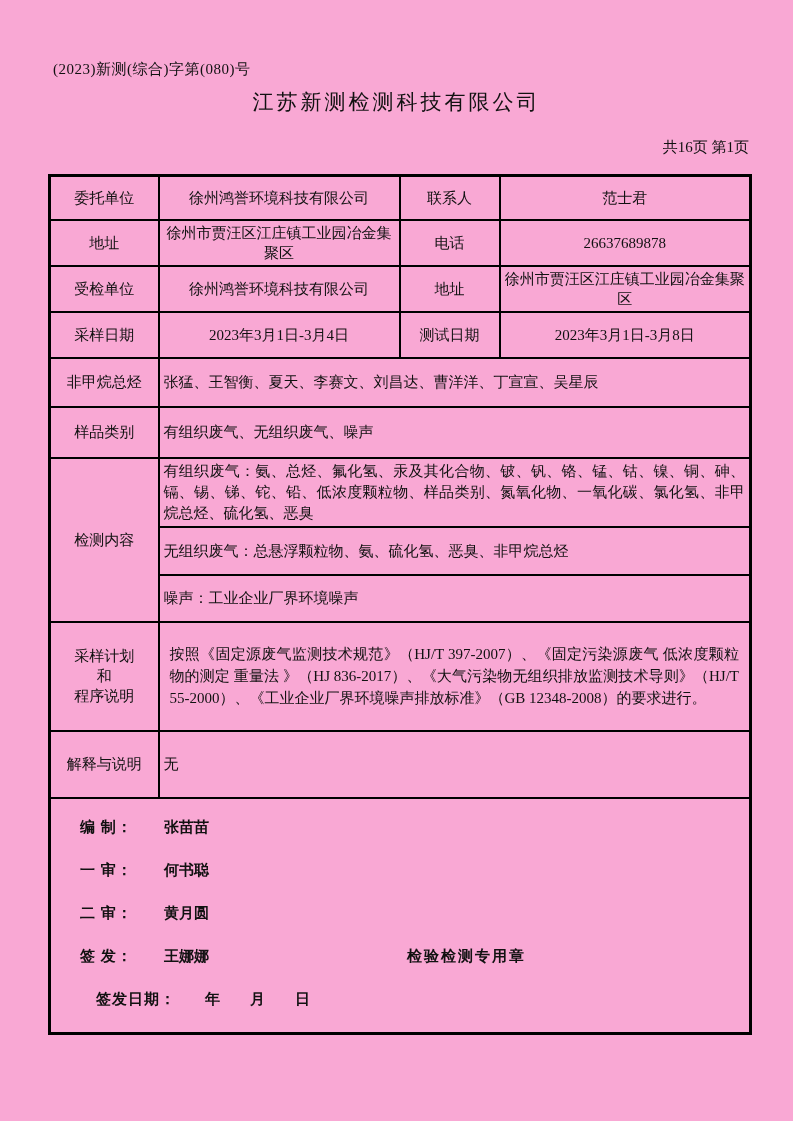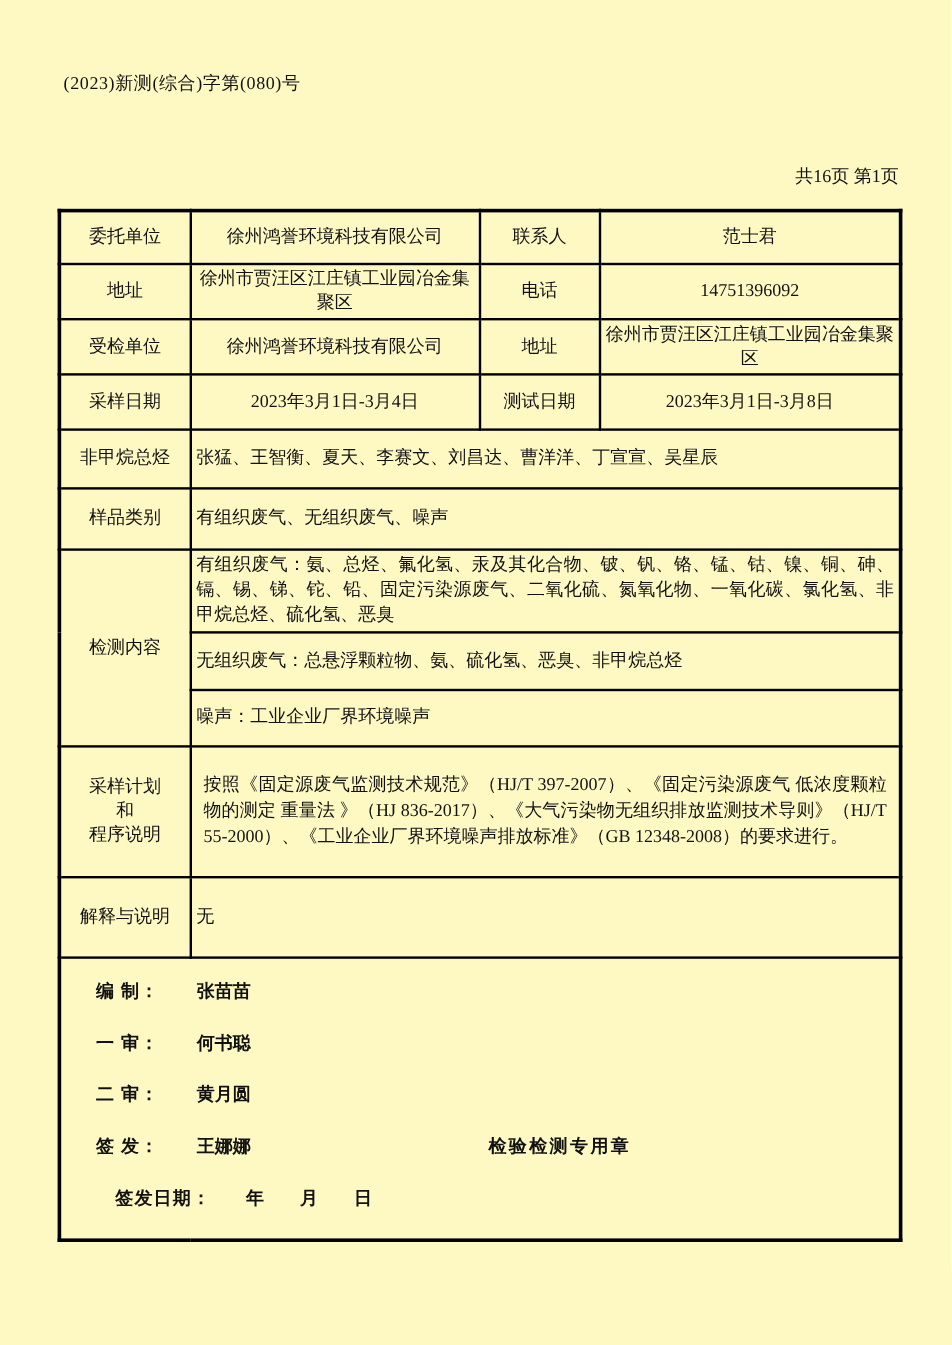--- a/index.html
+++ b/index.html
@@ -1,19 +1,19 @@
 <!DOCTYPE html>
 <html><head>
 <meta charset="utf-8">
 <style>
   html,body{margin:0;padding:0;background:#ffffff;}
   .page{
     position:relative;
     width:793px;height:1121px;
-    background:#fef9c3;
+    background:#f9a8d4;
     font-family:"Liberation Serif","DejaVu Serif",serif;
     color:#111;
     overflow:hidden;
   }
   .doc-number{
     position:absolute;left:53px;top:60px;
     font-size:15px;letter-spacing:0.5px;
   }
   .company-title{
     position:absolute;left:0;top:88px;width:100%;
@@ -63,41 +63,42 @@
   .sig-date-line{position:absolute;left:12px;height:22px;line-height:22px;text-align:center;}
   .sig-date-line .sig-label{display:inline-block;width:138px;letter-spacing:1px;}
   .stamp-text{position:absolute;left:352px;top:144px;height:22px;line-height:22px;letter-spacing:2px;}
 </style>
 </head>
 <body>
 
 <div class="page">
 
   <div class="doc-number">(2023)新测(综合)字第(080)号</div>
+  <div class="company-title">江苏新测检测科技有限公司</div>
   <div class="page-info">共16页 第1页</div>
 
   <table class="report">
     <colgroup>
       <col style="width:109px">
         <col style="width:241px">
         <col style="width:100px">
         <col style="width:251px">
     </colgroup>
     <tbody>
         <tr style="height:44px">
       <td class="lbl">委托单位</td>
       <td class="val-c">徐州鸿誉环境科技有限公司</td>
       <td class="lbl">联系人</td>
       <td class="val-c">范士君</td>
     </tr>
     <tr style="height:46px">
       <td class="lbl">地址</td>
       <td class="val-c">徐州市贾汪区江庄镇工业园冶金集聚区</td>
       <td class="lbl">电话</td>
-      <td class="val-c">14751396092</td>
+      <td class="val-c">26637689878</td>
     </tr>
     <tr style="height:46px">
       <td class="lbl">受检单位</td>
       <td class="val-c">徐州鸿誉环境科技有限公司</td>
       <td class="lbl">地址</td>
       <td class="val-c">徐州市贾汪区江庄镇工业园冶金集聚区</td>
     </tr>
     <tr style="height:46px">
       <td class="lbl">采样日期</td>
       <td class="val-c">2023年3月1日-3月4日</td>
@@ -107,21 +108,21 @@
     <tr style="height:49px">
       <td class="lbl">非甲烷总烃</td>
       <td class="val-l" colspan="3">张猛、王智衡、夏天、李赛文、刘昌达、曹洋洋、丁宣宣、吴星辰</td>
     </tr>
     <tr style="height:51px">
       <td class="lbl">样品类别</td>
       <td class="val-l" colspan="3">有组织废气、无组织废气、噪声</td>
     </tr>
     <tr style="height:69px">
       <td class="lbl" rowspan="3">检测内容</td>
-      <td class="val-l just" colspan="3" style="line-height:21px">有组织废气：氨、总烃、氟化氢、汞及其化合物、铍、钒、铬、锰、钴、镍、铜、砷、镉、锡、锑、铊、铅、固定污染源废气、二氧化硫、氮氧化物、一氧化碳、氯化氢、非甲烷总烃、硫化氢、恶臭</td>
+      <td class="val-l just" colspan="3" style="line-height:21px">有组织废气：氨、总烃、氟化氢、汞及其化合物、铍、钒、铬、锰、钴、镍、铜、砷、镉、锡、锑、铊、铅、低浓度颗粒物、样品类别、氮氧化物、一氧化碳、氯化氢、非甲烷总烃、硫化氢、恶臭</td>
     </tr>
     <tr style="height:48px">
       <td class="val-l" colspan="3">无组织废气：总悬浮颗粒物、氨、硫化氢、恶臭、非甲烷总烃</td>
     </tr>
     <tr style="height:47px">
       <td class="val-l" colspan="3">噪声：工业企业厂界环境噪声</td>
     </tr>
     <tr style="height:109px">
       <td class="lbl pre-line">采样计划
 和

